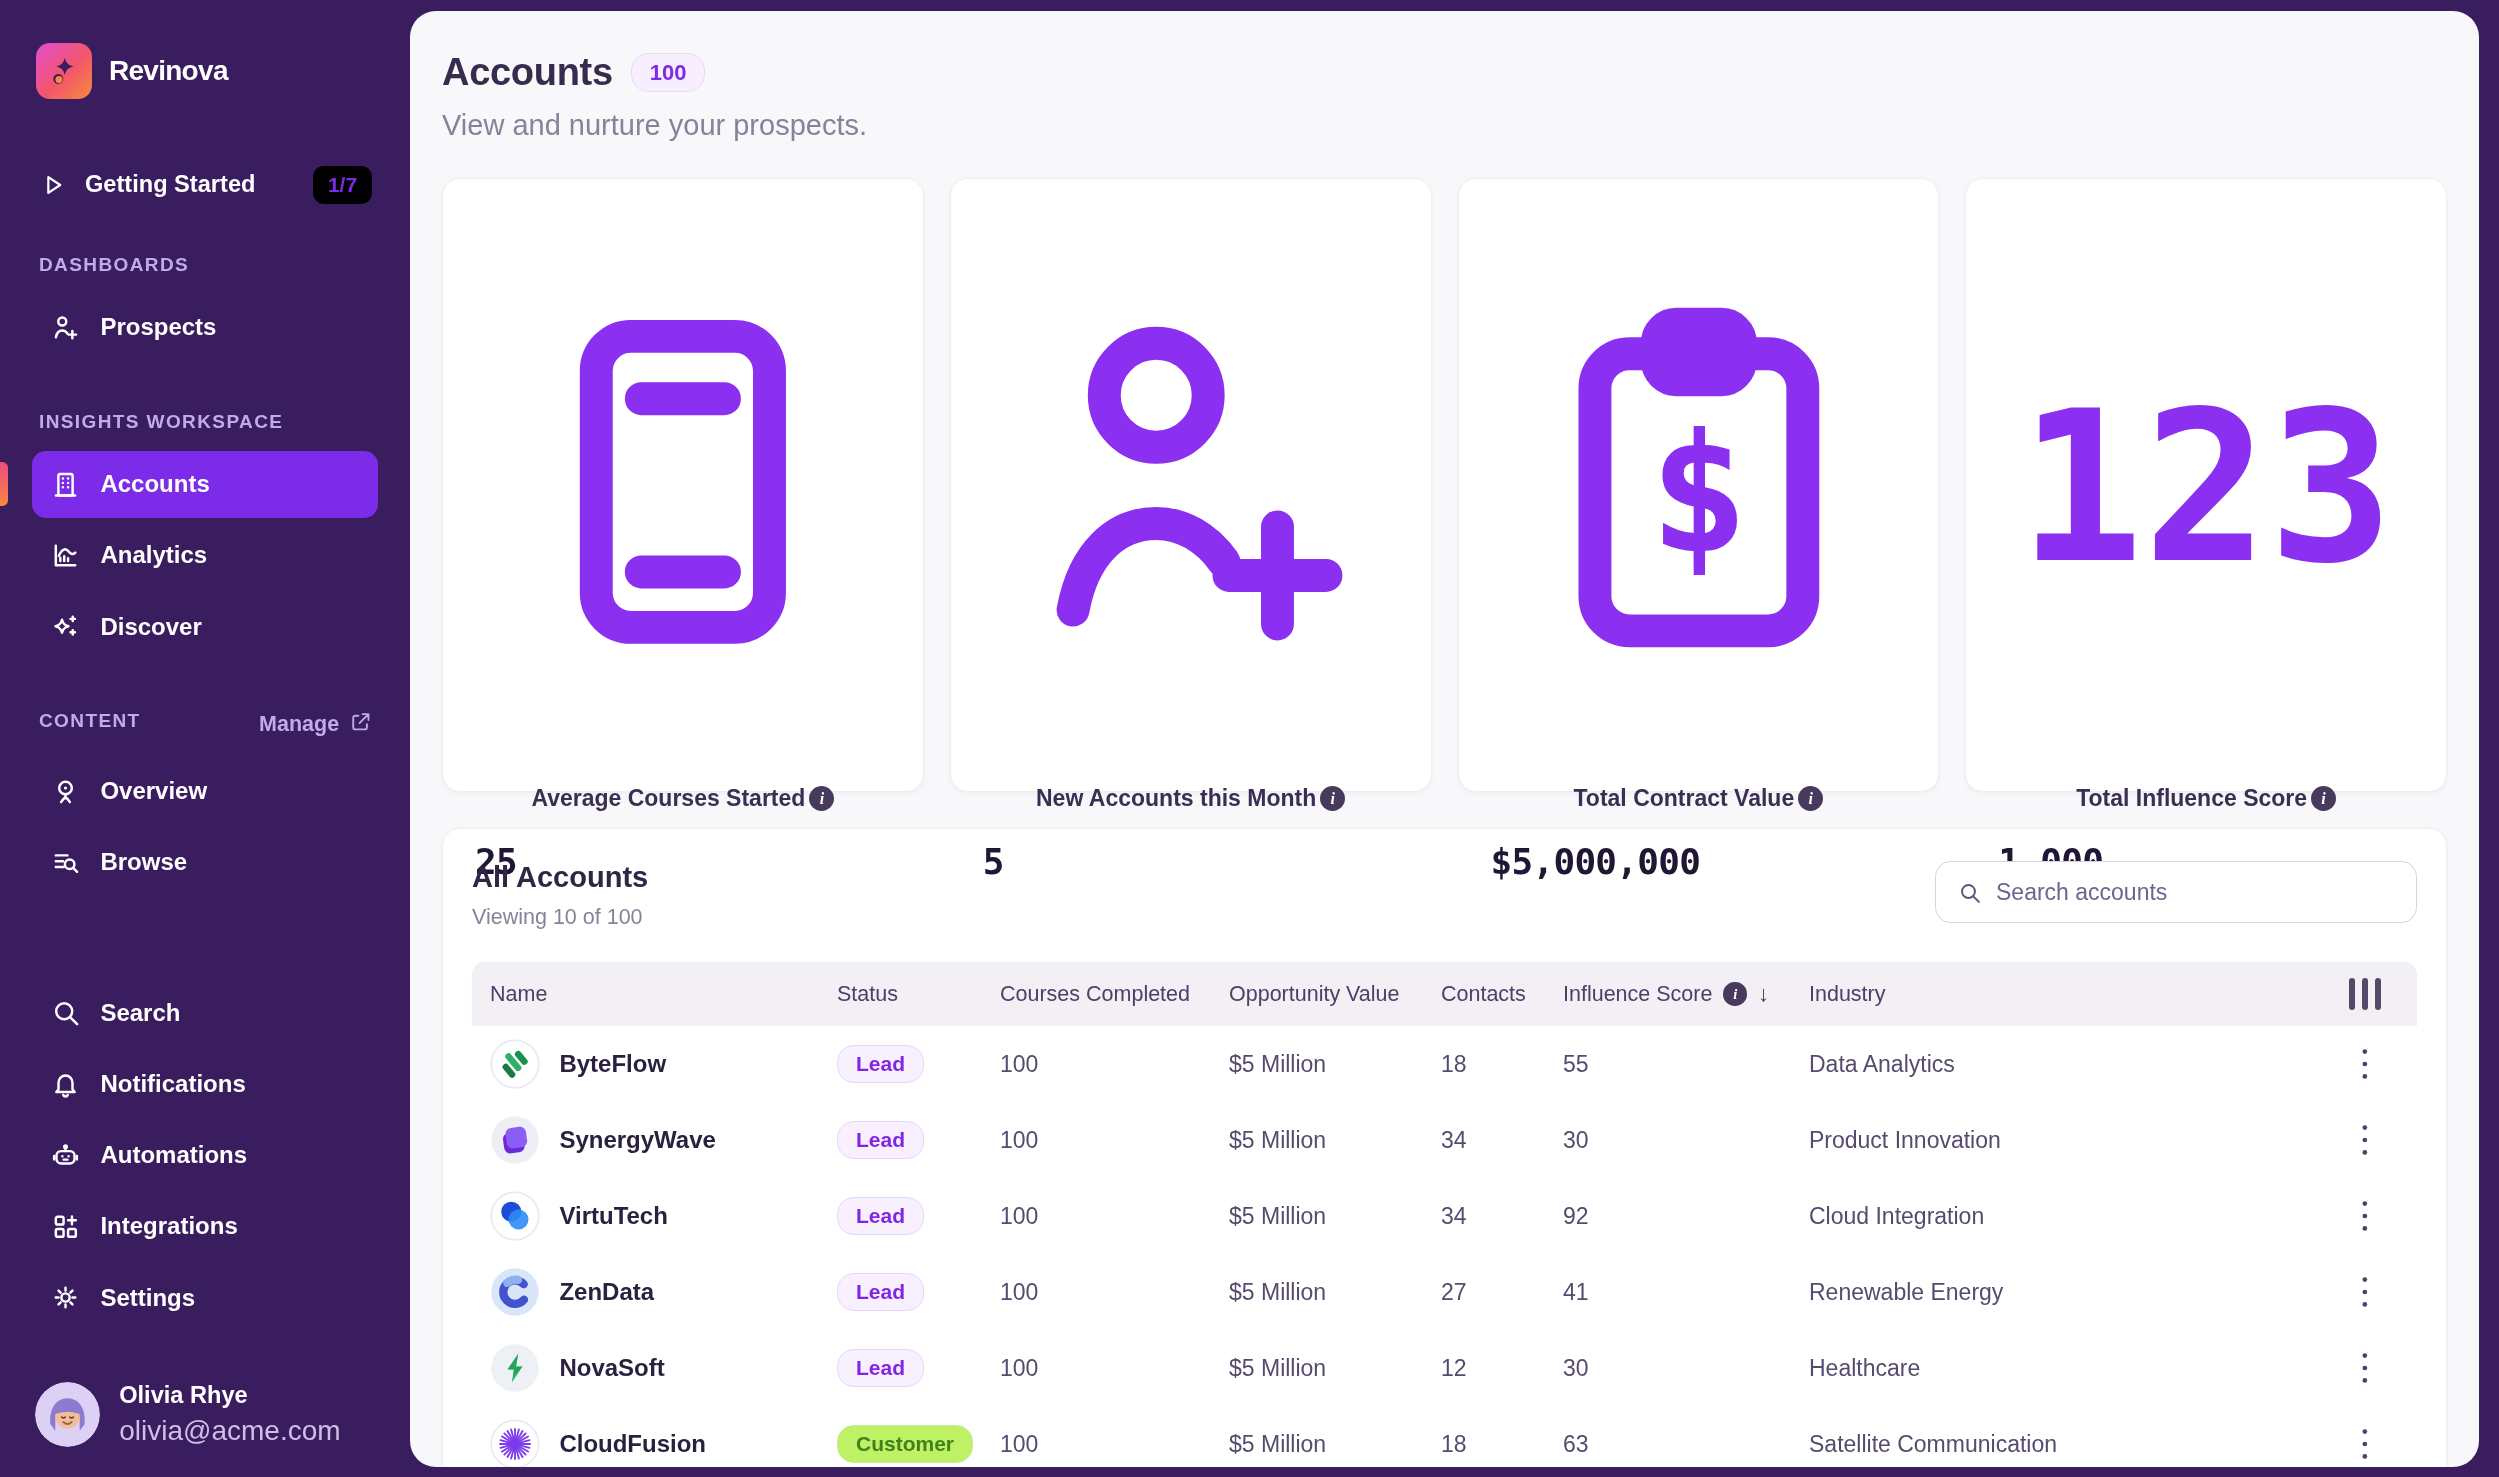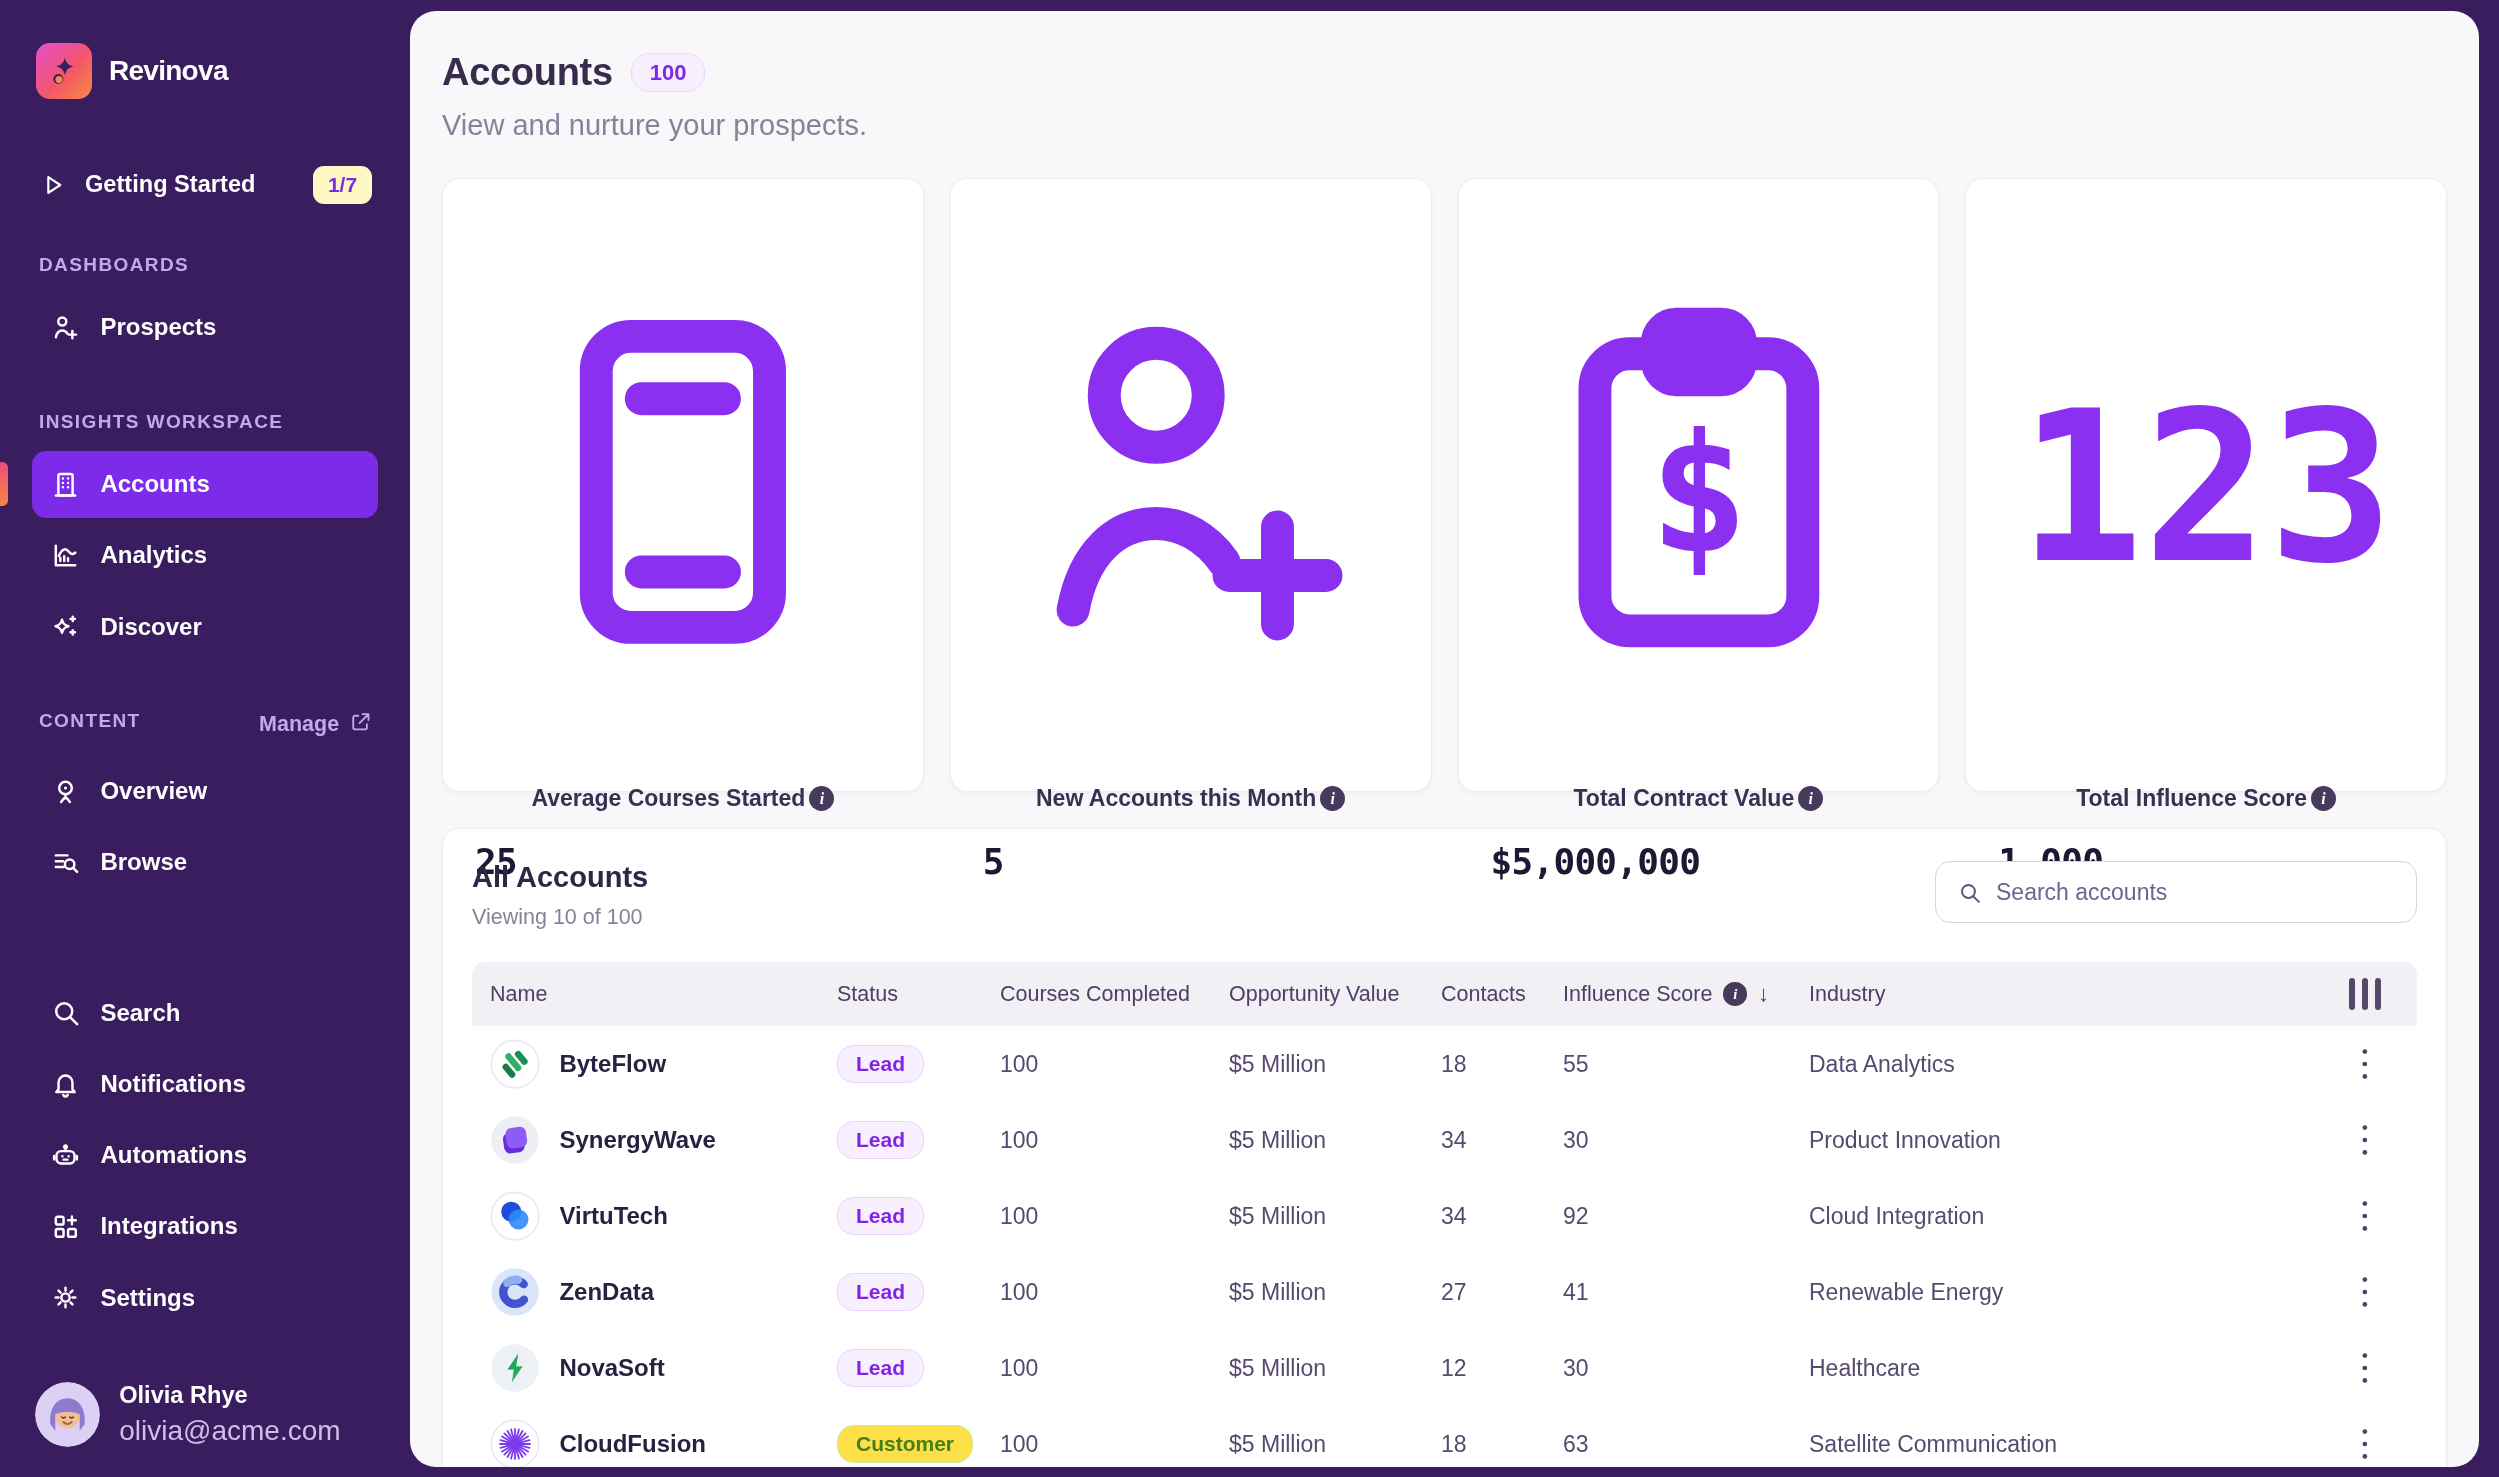--- a/index.html
+++ b/index.html
@@ -19,21 +19,21 @@
   }
   .logo-row { display:flex; align-items:center; gap:16.7px; margin:9.7px 4.2px 0 4.2px; }
   .logo-mark { width:56px; height:56px; border-radius:14px;
     background:linear-gradient(135deg,#E14FD2 0%, #F3566B 55%, #F88A3D 100%);
     display:flex; align-items:center; justify-content:center; }
   .logo-mark svg { width:39px; height:39px; }
   .logo-text { font-size:28px; font-weight:800; letter-spacing:-0.7px; }
   .gs-row { display:flex; align-items:center; gap:18px; margin:67px 5.6px 0 7px; }
   .gs-row .nav-ic { width:28px; height:28px; }
   .gs-label { font-size:23.6px; font-weight:600; }
-  .gs-badge { margin-left:auto; background:#fef9c3; color:#7C2BE8;
+  .gs-badge { margin-left:auto; background:#000000; color:#7C2BE8;
     font-size:21px; font-weight:700; padding:7px 15.3px; border-radius:11px; }
   .section-label { font-size:19px; font-weight:700; letter-spacing:1.4px;
     color:#C3A9E9; margin:50px 5.6px 18px 7px; display:flex; align-items:flex-start; }
   .section-label .manage { margin-left:auto; display:flex; align-items:center; gap:9.7px;
     font-size:21.5px; font-weight:600; letter-spacing:0; cursor:pointer; }
   .section-label .manage svg { width:23.6px; height:23.6px; }
   .nav-item { display:flex; align-items:center; gap:19.4px; height:67px;
     padding:0 18px; border-radius:14px; font-size:24px; font-weight:600;
     position:relative; cursor:pointer; }
   .nav-item + .nav-item { margin-top:4.2px; }
@@ -95,21 +95,21 @@
   .cols-icon { display:flex; gap:7px; justify-content:center; }
   .cols-icon i { width:6.2px; height:32px; background:#55496B; border-radius:3.5px; }
   .row { height:76px; font-size:23px; color:#564A6E; }
   .name-cell { display:flex; align-items:center; gap:19.4px; }
   .logo-bubble { width:50px; height:50px; flex:0 0 auto; }
   .logo-bubble svg { width:100%; height:100%; }
   .rname { font-size:24px; font-weight:600; color:#2A2140; }
   .badge { display:inline-block; justify-self:start; font-size:21px; font-weight:600;
     padding:6.2px 18px; border-radius:16.7px; }
   .badge.lead { color:#8224E3; background:#F8F0FE; border:1.4px solid #E9D5FB; }
-  .badge.customer { color:#43801C; background:#fde047; border:1.4px solid #C6E9A6; }
+  .badge.customer { color:#43801C; background:#bef264; border:1.4px solid #C6E9A6; }
   .kebab { background:none; border:none; cursor:pointer; display:flex; justify-content:center;
     width:100%; padding:7px 0; }
   .kebab svg { width:9.7px; height:36px; }
 </style>
 </head>
 <body>
 
 <aside class="sidebar">
   <div class="logo-row">
     <span class="logo-mark">

